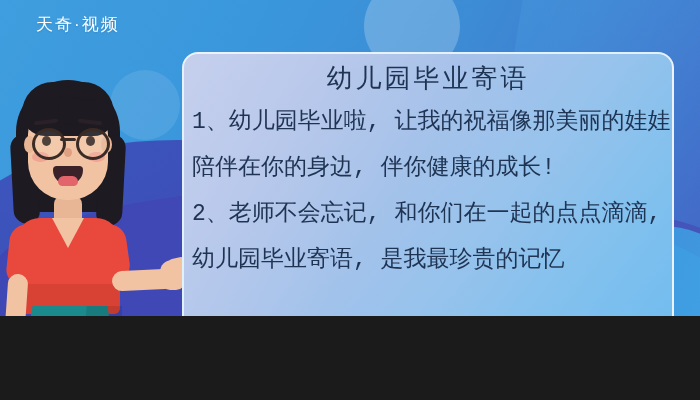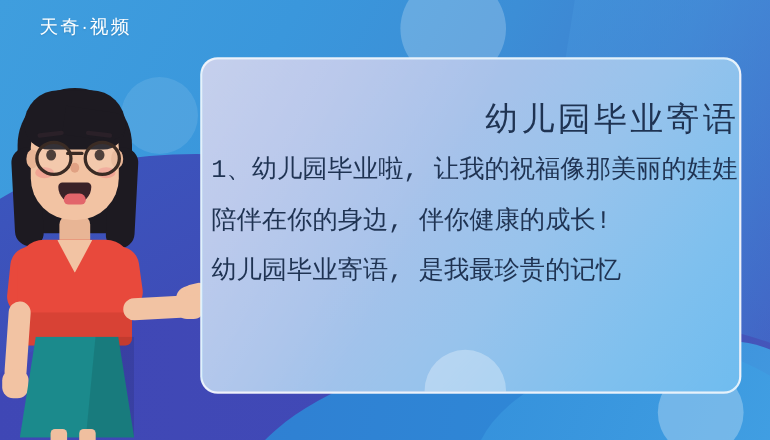--- a/index.html
+++ b/index.html
@@ -3,21 +3,21 @@
 <meta charset="utf-8">
 <style>
   html, body {
     margin: 0;
     padding: 0;
     background: #1b1b1b;
   }
   #stage {
     position: relative;
     width: 700px;
-    height: 400px;
+    height: 316px;
     overflow: hidden;
     font-family: "Liberation Sans", "DejaVu Sans", sans-serif;
     background: #3a99dd;
   }
 
   
   .bg-base {
     position: absolute;
     inset: 0;
     background: linear-gradient(118deg,
@@ -129,27 +129,27 @@
     background: linear-gradient(118deg, rgba(255,255,255,.30) 0%, rgba(255,255,255,0) 45%);
     pointer-events: none;
   }
 
   .card-inner {
     position: relative;
     z-index: 2;
     padding: 8px 0 0 0;
   }
   .card-title {
-    text-align: right;
+    text-align: center;
     color: #1f3352;
-    font-size: 30px;
+    font-size: 26px;
     letter-spacing: 3px;
     font-weight: 400;
     line-height: 1.25;
-    margin-top: 28px;
+    margin-top: 0;
     white-space: nowrap;
   }
   .card-lines {
     margin-top: 4px;
   }
   .card-line {
     color: #1f3352;
     font-size: 23px;
     line-height: 46px;
     letter-spacing: 0px;
@@ -262,18 +262,19 @@
   </div>
 
   <div class="card">
     <div class="card-sheen"></div>
     <div class="circle c-card" style="left:202px; top:264px;"></div>
     <div class="card-inner">
       <div class="card-title">幼儿园毕业寄语</div>
       <div class="card-lines">
         <div class="card-line">1、幼儿园毕业啦, 让我的祝福像那美丽的娃娃</div>
         <div class="card-line">陪伴在你的身边, 伴你健康的成长!</div>
+        <div class="card-line">2、老师不会忘记, 和你们在一起的点点滴滴,</div>
         <div class="card-line">幼儿园毕业寄语, 是我最珍贵的记忆</div>
       </div>
     </div>
   </div>
 
 </div>
 
 </body></html>

